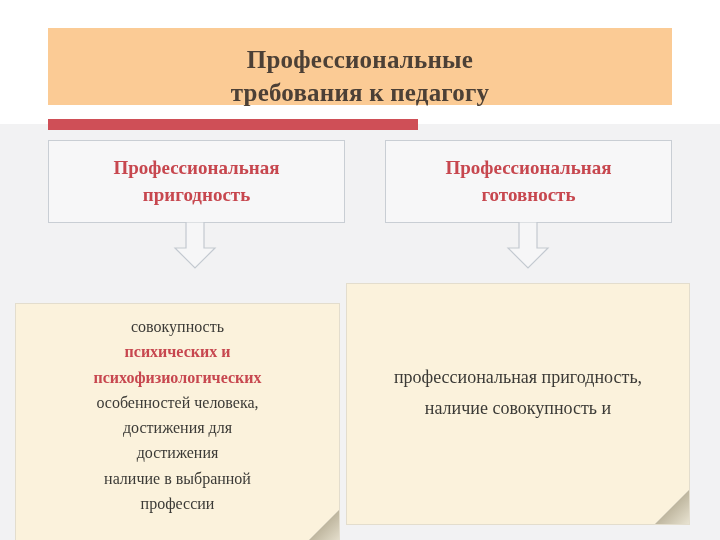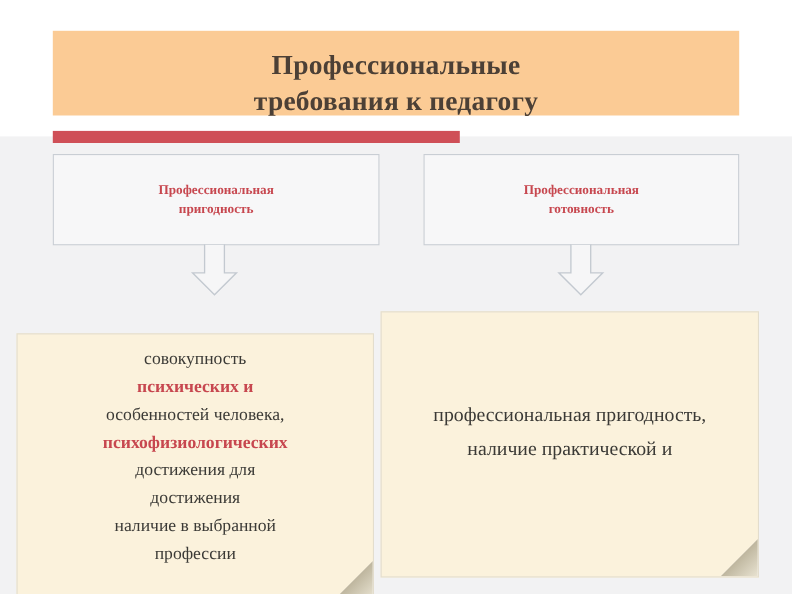--- a/index.html
+++ b/index.html
@@ -70,21 +70,21 @@
     background: #f7f7f8;
     border: 1px solid #c9ced4;
     box-sizing: border-box;
     display: flex;
     align-items: center;
     justify-content: center;
     text-align: center;
   }
   .callout .callout-text {
     color: #c7474f;
-    font-size: 12px;
+    font-size: 19px;
     font-weight: bold;
     line-height: 1.42;
     padding: 4px 10px;
     white-space: pre-line;
   }
   #callout-left {
     left: 48px;
     top: 140px;
     width: 297px;
     height: 83px;
@@ -203,37 +203,37 @@
   <div class="arrow-connector" id="arrow-right">
     <svg viewBox="0 0 54 48" xmlns="http://www.w3.org/2000/svg">
       <polygon points="18,0 36,0 36,26 47,26 27,46 7,26 18,26" fill="#f6f6f7" stroke="#c3c9d0" stroke-width="1.2"></polygon>
     </svg>
   </div>
 
   <div class="note-card" id="note-left">
     <div class="note-body">
       <span class="note-line">совокупность</span>
       <span class="note-line emphasis">психических и</span>
+      <span class="note-line emphasis">психофизиологических</span>
       <span class="note-line">особенностей  человека,</span>
-      <span class="note-line emphasis">психофизиологических</span>
       <span class="note-line">достижения  для</span>
       <span class="note-line">достижения</span>
       <span class="note-line">наличие в выбранной</span>
       <span class="note-line">профессии</span>
     </div>
     <div class="fold-corner">
       <div class="fold-back"></div>
       <div class="fold-flap"></div>
     </div>
   </div>
 
   <div class="note-card" id="note-right">
     <div class="note-body">
       <span class="note-line">профессиональная пригодность,</span>
-      <span class="note-line">наличие практической и</span>
+      <span class="note-line">наличие совокупность и</span>
     </div>
     <div class="fold-corner">
       <div class="fold-back"></div>
       <div class="fold-flap"></div>
     </div>
   </div>
 
 </div>
 
 </body></html>

